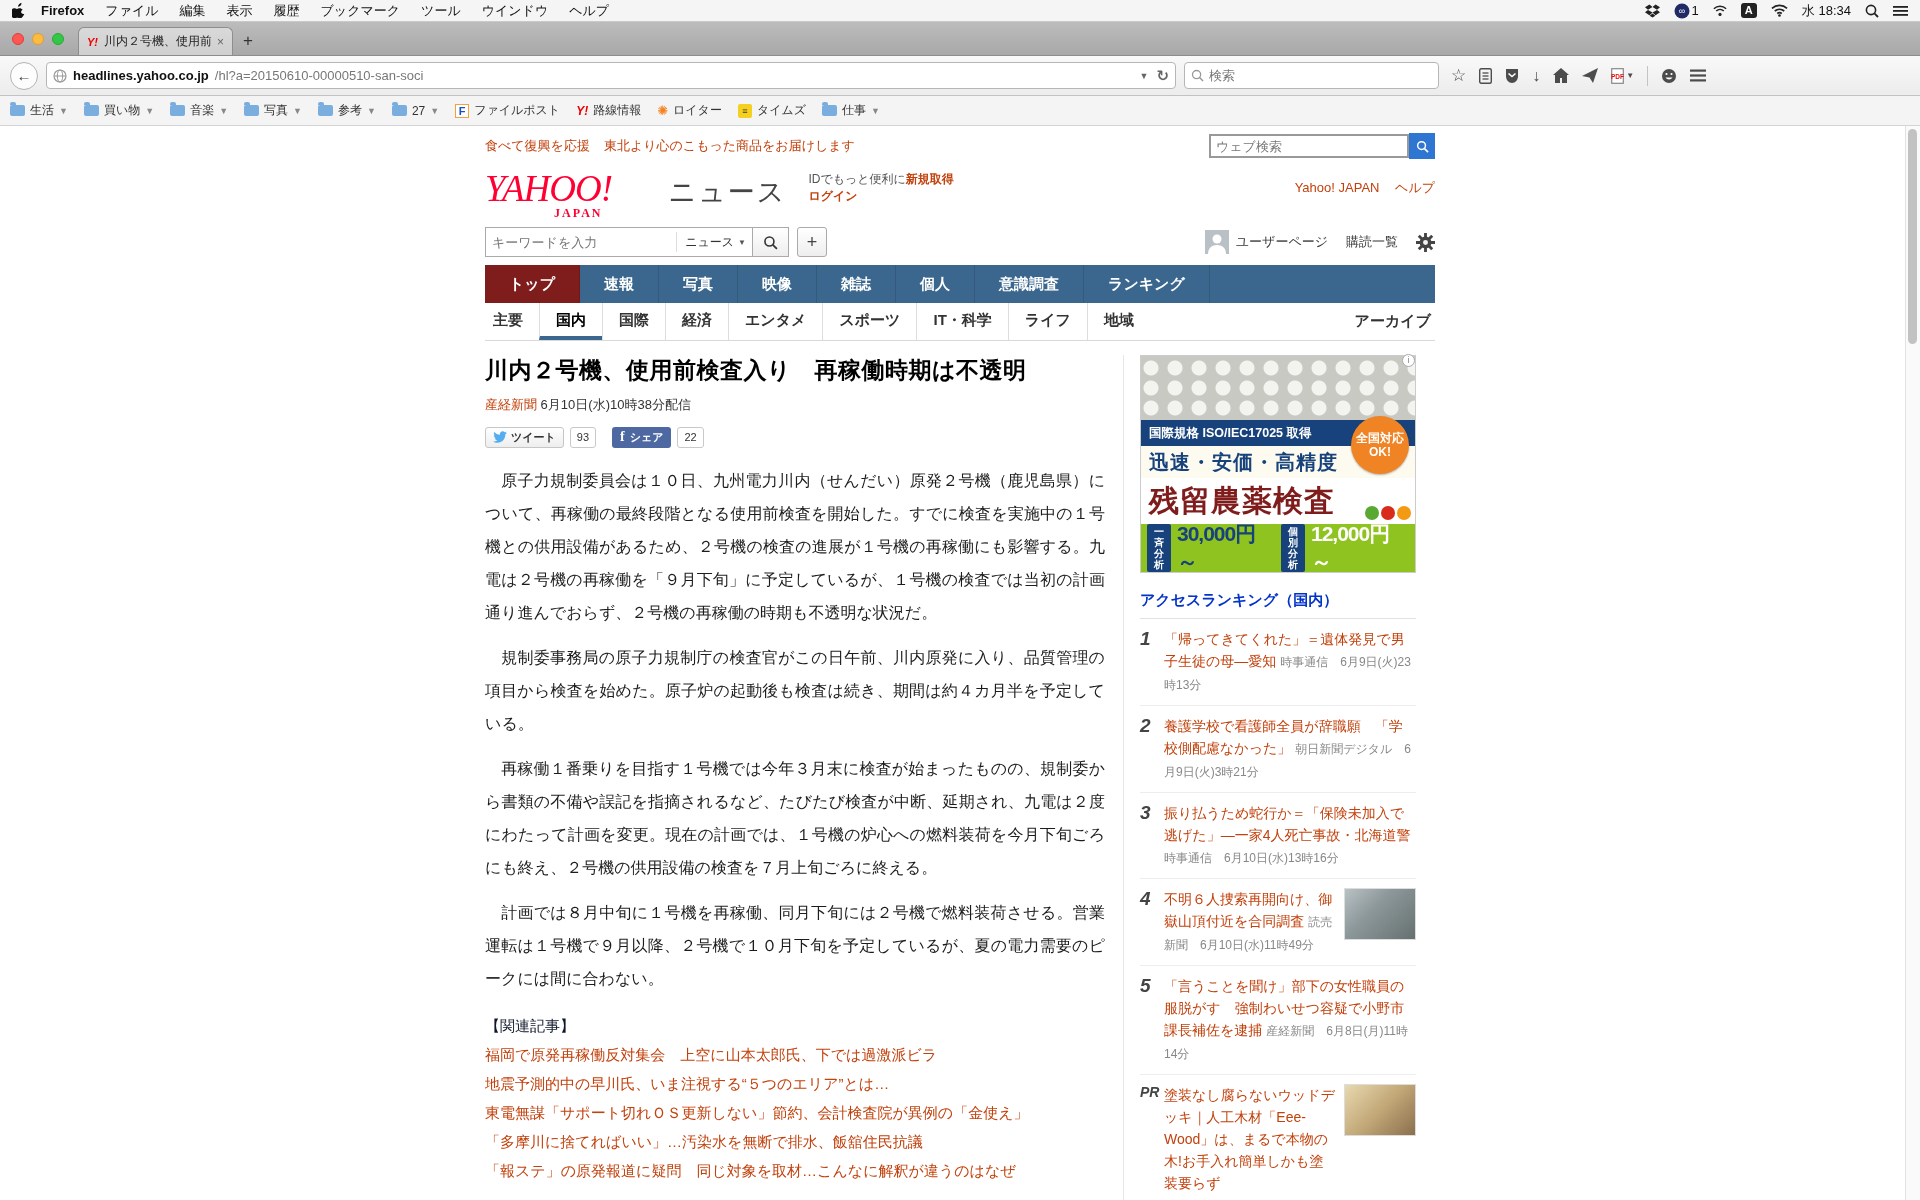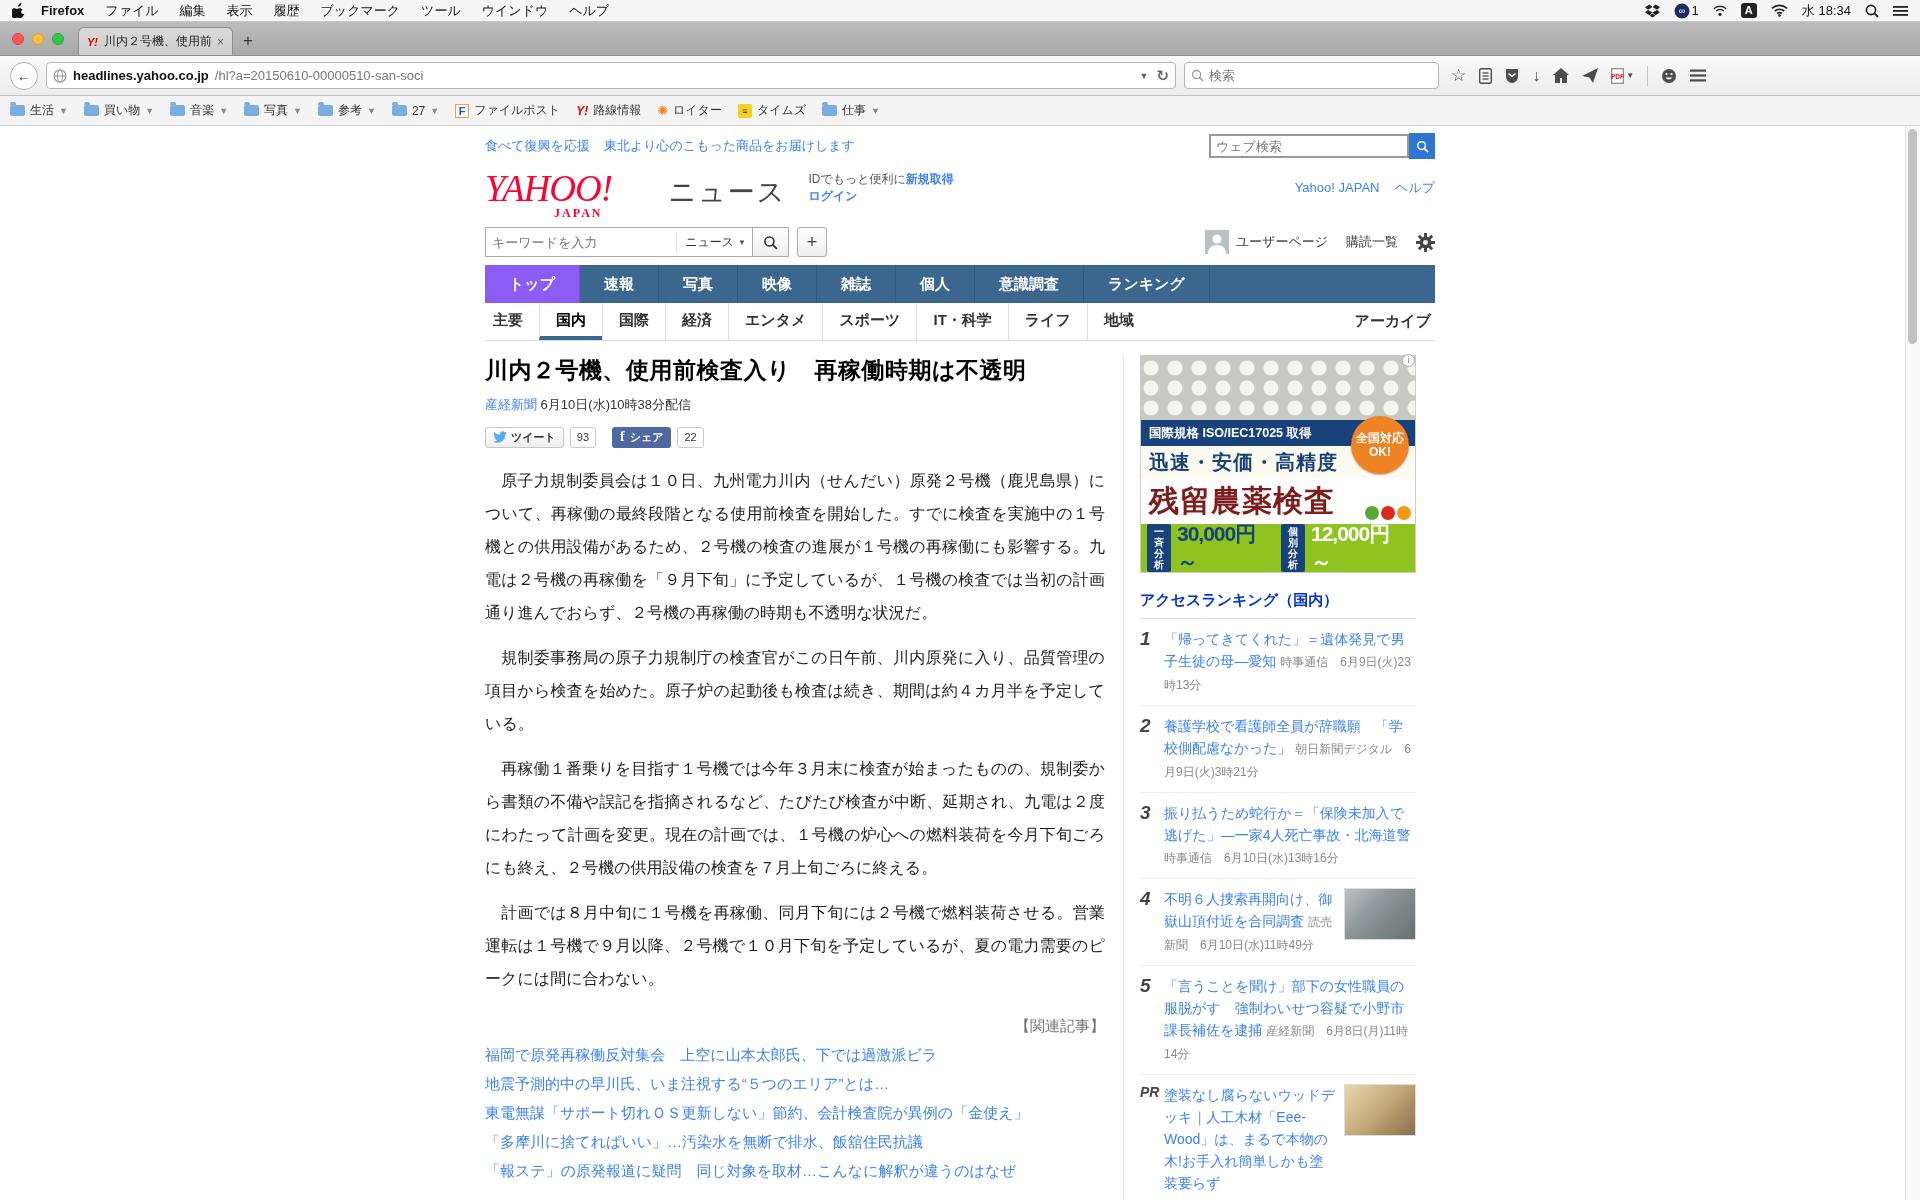--- a/index.html
+++ b/index.html
@@ -64,21 +64,21 @@
   .fp-ico { width:14px; height:14px; border:1px solid #f0a23c; background:#fff; color:#1650c8;
     font-weight:bold; font-size:11px; text-align:center; line-height:13px; }
   .yj-ico { color:#e00; font-weight:bold; font-style:italic; font-size:12px; }
   .reuters-ico { color:#f58220; font-size:13px; }
   .times-ico { width:14px; height:14px; background:#f5d01f; border-radius:2px; color:#333;
     font-size:9px; text-align:center; line-height:14px; font-weight:bold; }
 
   
   .page { height:1074px; background:#fff; position:relative; overflow:hidden; }
   .container { width:950px; margin:0 auto; }
-  a, .link { color:#3b82f6; text-decoration:none; cursor:pointer; }
+  a, .link { color:#c2410c; text-decoration:none; cursor:pointer; }
 
   .promo-row { padding-top:9px; height:31px; display:flex; align-items:center; font-size:13px; }
   .promo-links { display:flex; gap:14px; }
   .websearch { margin-left:auto; display:flex; align-items:center; }
   .websearch input { width:200px; height:24px; border:2px solid #999; padding:0 5px;
     font-size:13px; font-family:inherit; color:#333; }
   .websearch-btn { width:26px; height:26px; background:#2f76d2; border:none;
     display:flex; align-items:center; justify-content:center; }
 
   .masthead { height:62px; display:flex; align-items:center; }
@@ -103,21 +103,21 @@
   .kw-btn { width:36px; height:30px; background:linear-gradient(#fff,#eee); border:1px solid #aaa;
     border-left:none; display:flex; align-items:center; justify-content:center; }
   .plus-btn { width:30px; height:30px; background:linear-gradient(#fff,#eee); border:1px solid #aaa;
     border-radius:3px; margin-left:8px; font-size:18px; color:#444; line-height:27px; text-align:center; }
   .searchrow-right { margin-left:auto; display:flex; align-items:center; gap:18px; font-size:13px; color:#333; }
   .avatar { width:24px; height:24px; background:#b9c0c6; display:inline-block; }
 
   .mainnav { height:38px; background:#3b678e; display:flex; color:#fff; font-size:15px; }
   .mainnav .tab-item { padding:0 24px; line-height:38px; font-weight:bold;
     border-right:1px solid rgba(0,0,0,0.12); }
-  .mainnav .tab-item.active { background:#8b5cf6; }
+  .mainnav .tab-item.active { background:#7f1d1d; }
 
   .subnav { height:38px; display:flex; align-items:center; font-size:15px; color:#333;
     border-bottom:1px solid #d9d9d9; }
   .subnav-item { font-weight:bold; padding:0 16px; line-height:34px; height:37px;
     border-left:1px solid #ddd; }
   .subnav-item:first-child { border-left:none; padding-left:8px; }
   .subnav-item.active { color:#000; border-bottom:4px solid #3b678e; }
   .subnav-right { margin-left:auto; font-weight:bold; padding-right:4px; }
 
   .columns { display:flex; padding-top:14px; }
@@ -133,21 +133,21 @@
   .count-box { border:1px solid #c9c9c9; border-radius:3px; font-size:11px; color:#333;
     padding:2px 6px; height:21px; line-height:15px; background:#fff; }
   .fb-btn { display:flex; align-items:center; gap:5px; background:#4e69a2; border-radius:3px;
     color:#fff; font-size:11px; font-weight:bold; padding:2px 8px; height:21px; margin-left:10px; }
   .fb-f { font-family:"Liberation Serif","DejaVu Serif",serif; font-weight:bold; font-size:14px; }
 
   .article-body { margin-top:16px; font-size:16px; color:#1c1c1c; line-height:33px;
     text-align:justify; }
   .article-body p { margin-bottom:12px; }
   .related { margin-top:16px; font-size:15px; line-height:29px; }
-  .related-title { color:#737373;text-align:right; }
+  .related-title { color:#0f172a; }
   .related a { display:block; }
 
   
   .ad-box { border:1px solid #ccc; position:relative; }
   .ad-info { position:absolute; top:-2px; right:0; width:13px; height:13px; border:1px solid #aaa;
     border-radius:50%; background:#fff; color:#888; font-size:9px; line-height:11px;
     text-align:center; z-index:3; }
   .ad-row1 { display:flex; align-items:center; gap:5px; padding:5px 6px; background:#fff; }
   .ad-leaf { width:20px; height:20px; border-radius:50%; background:#37a34a; position:relative; }
   .ad-leaf::after { content:""; position:absolute; left:5px; top:5px; width:10px; height:10px;

